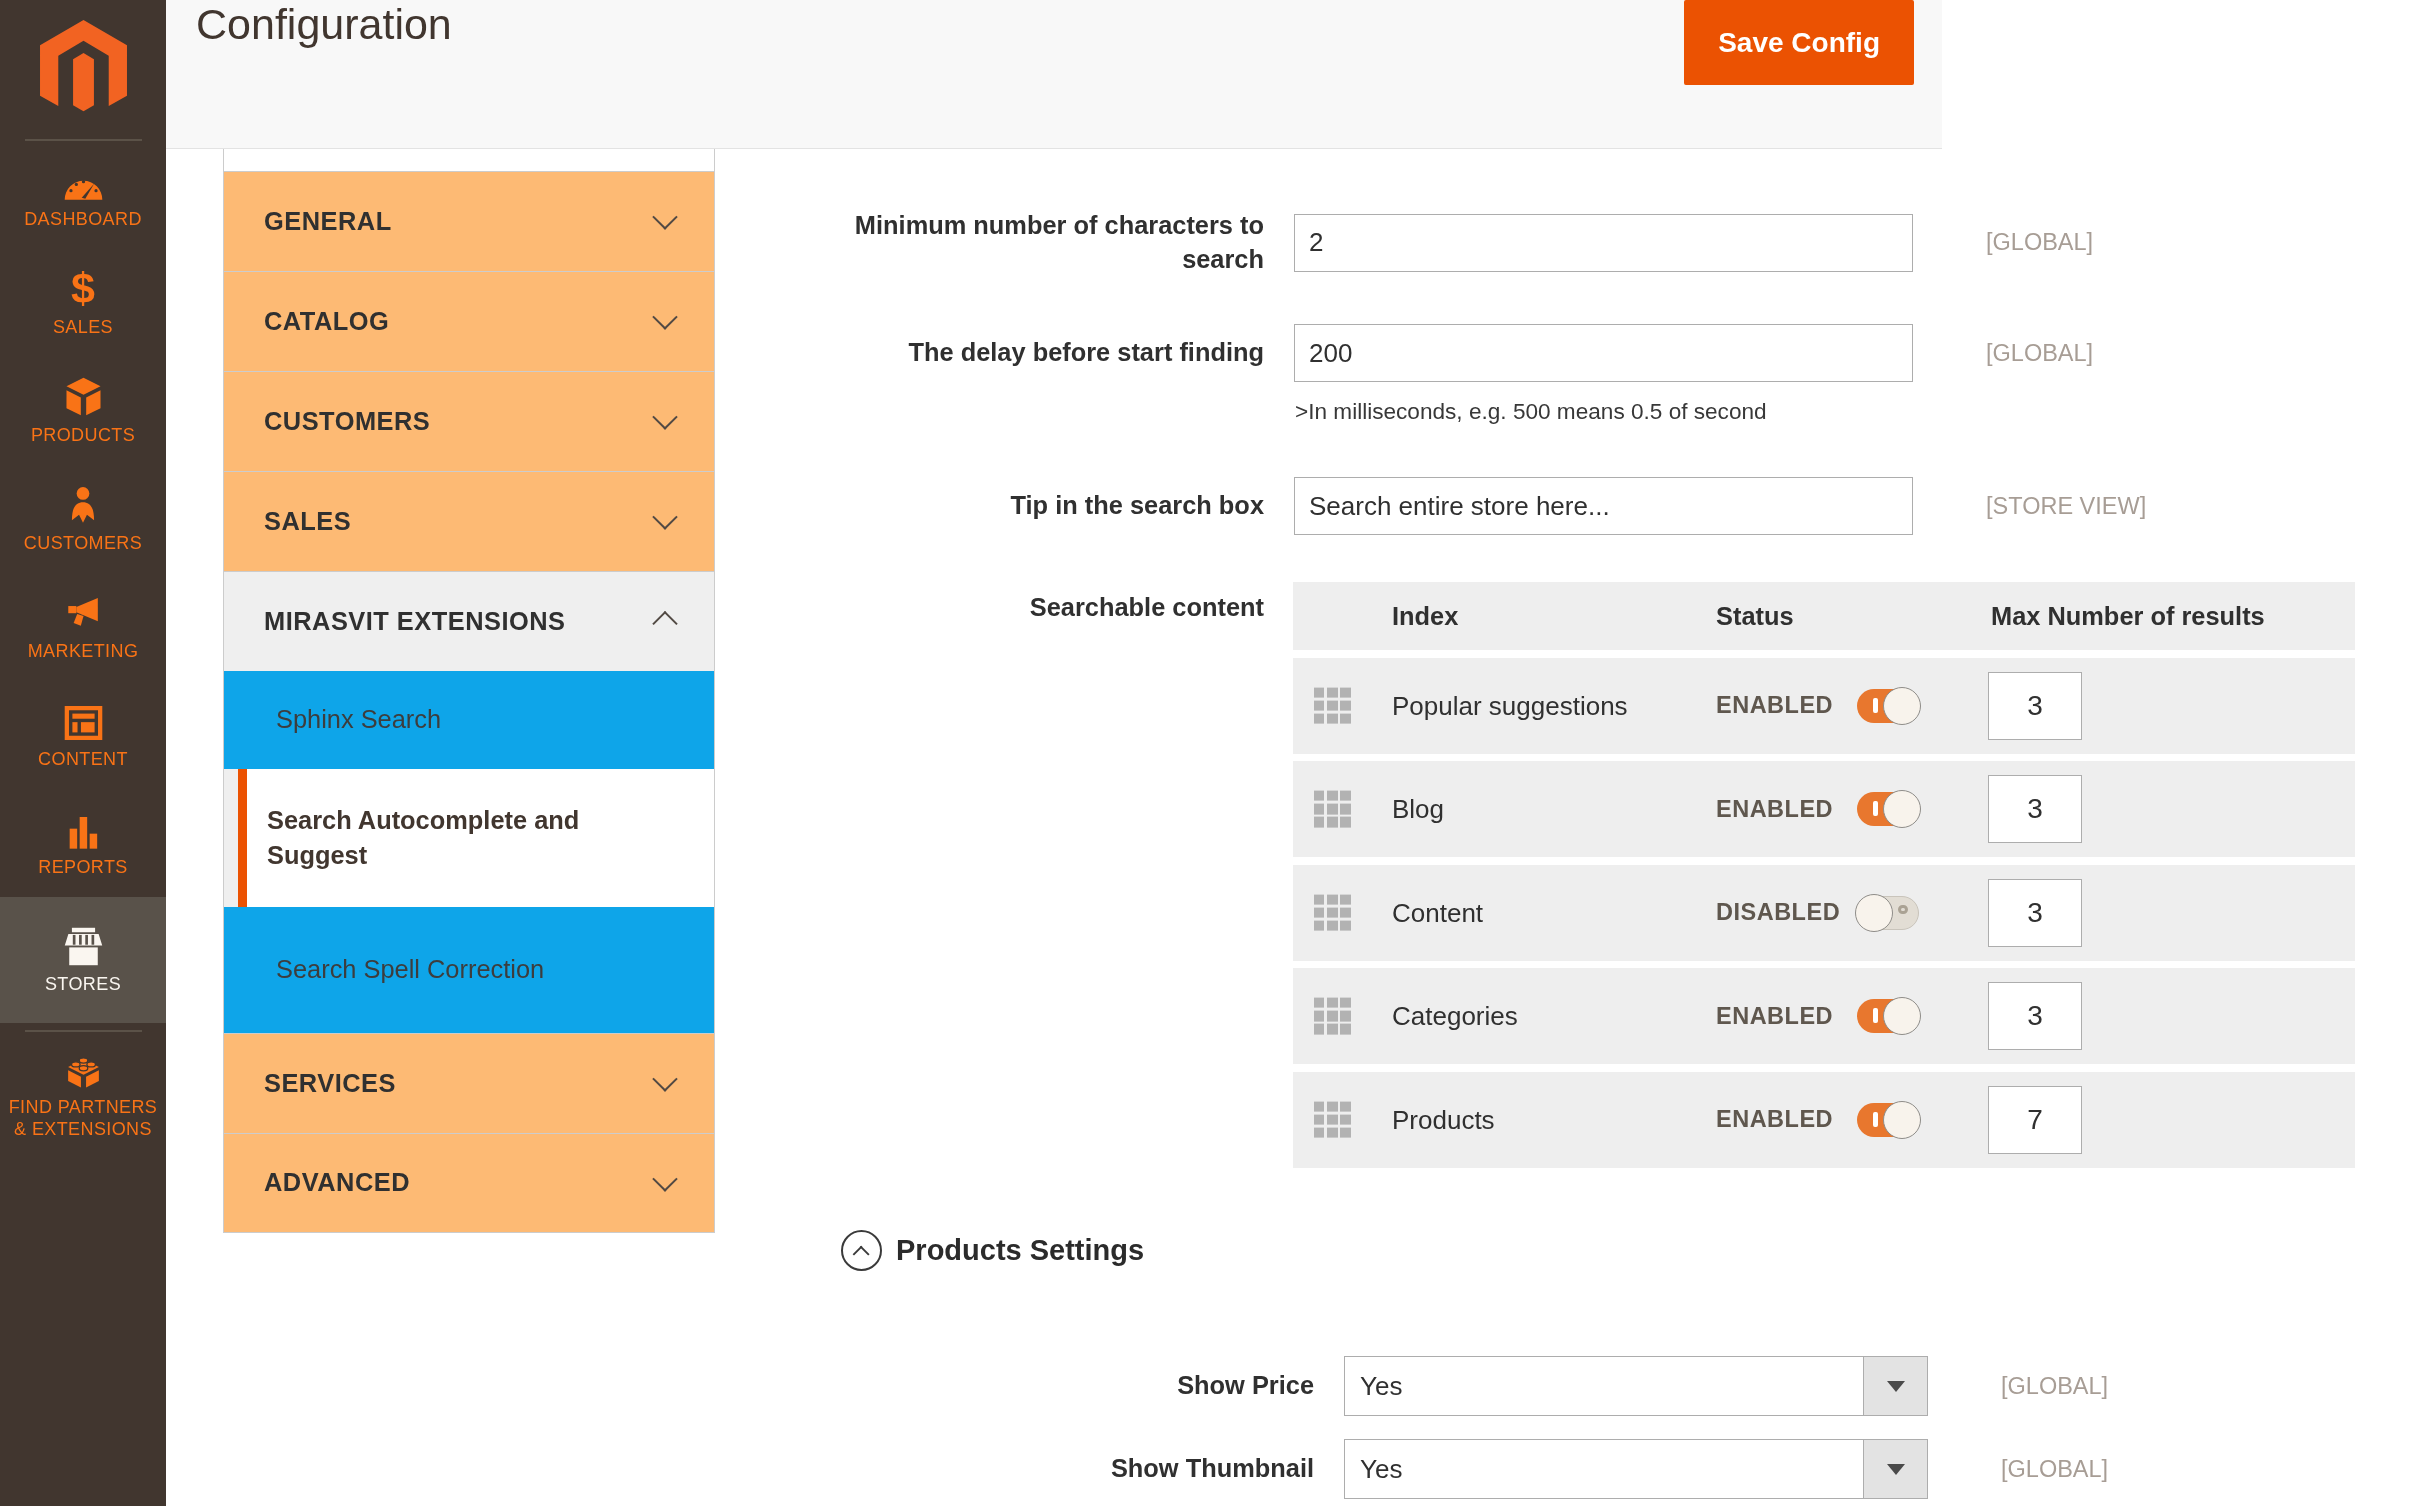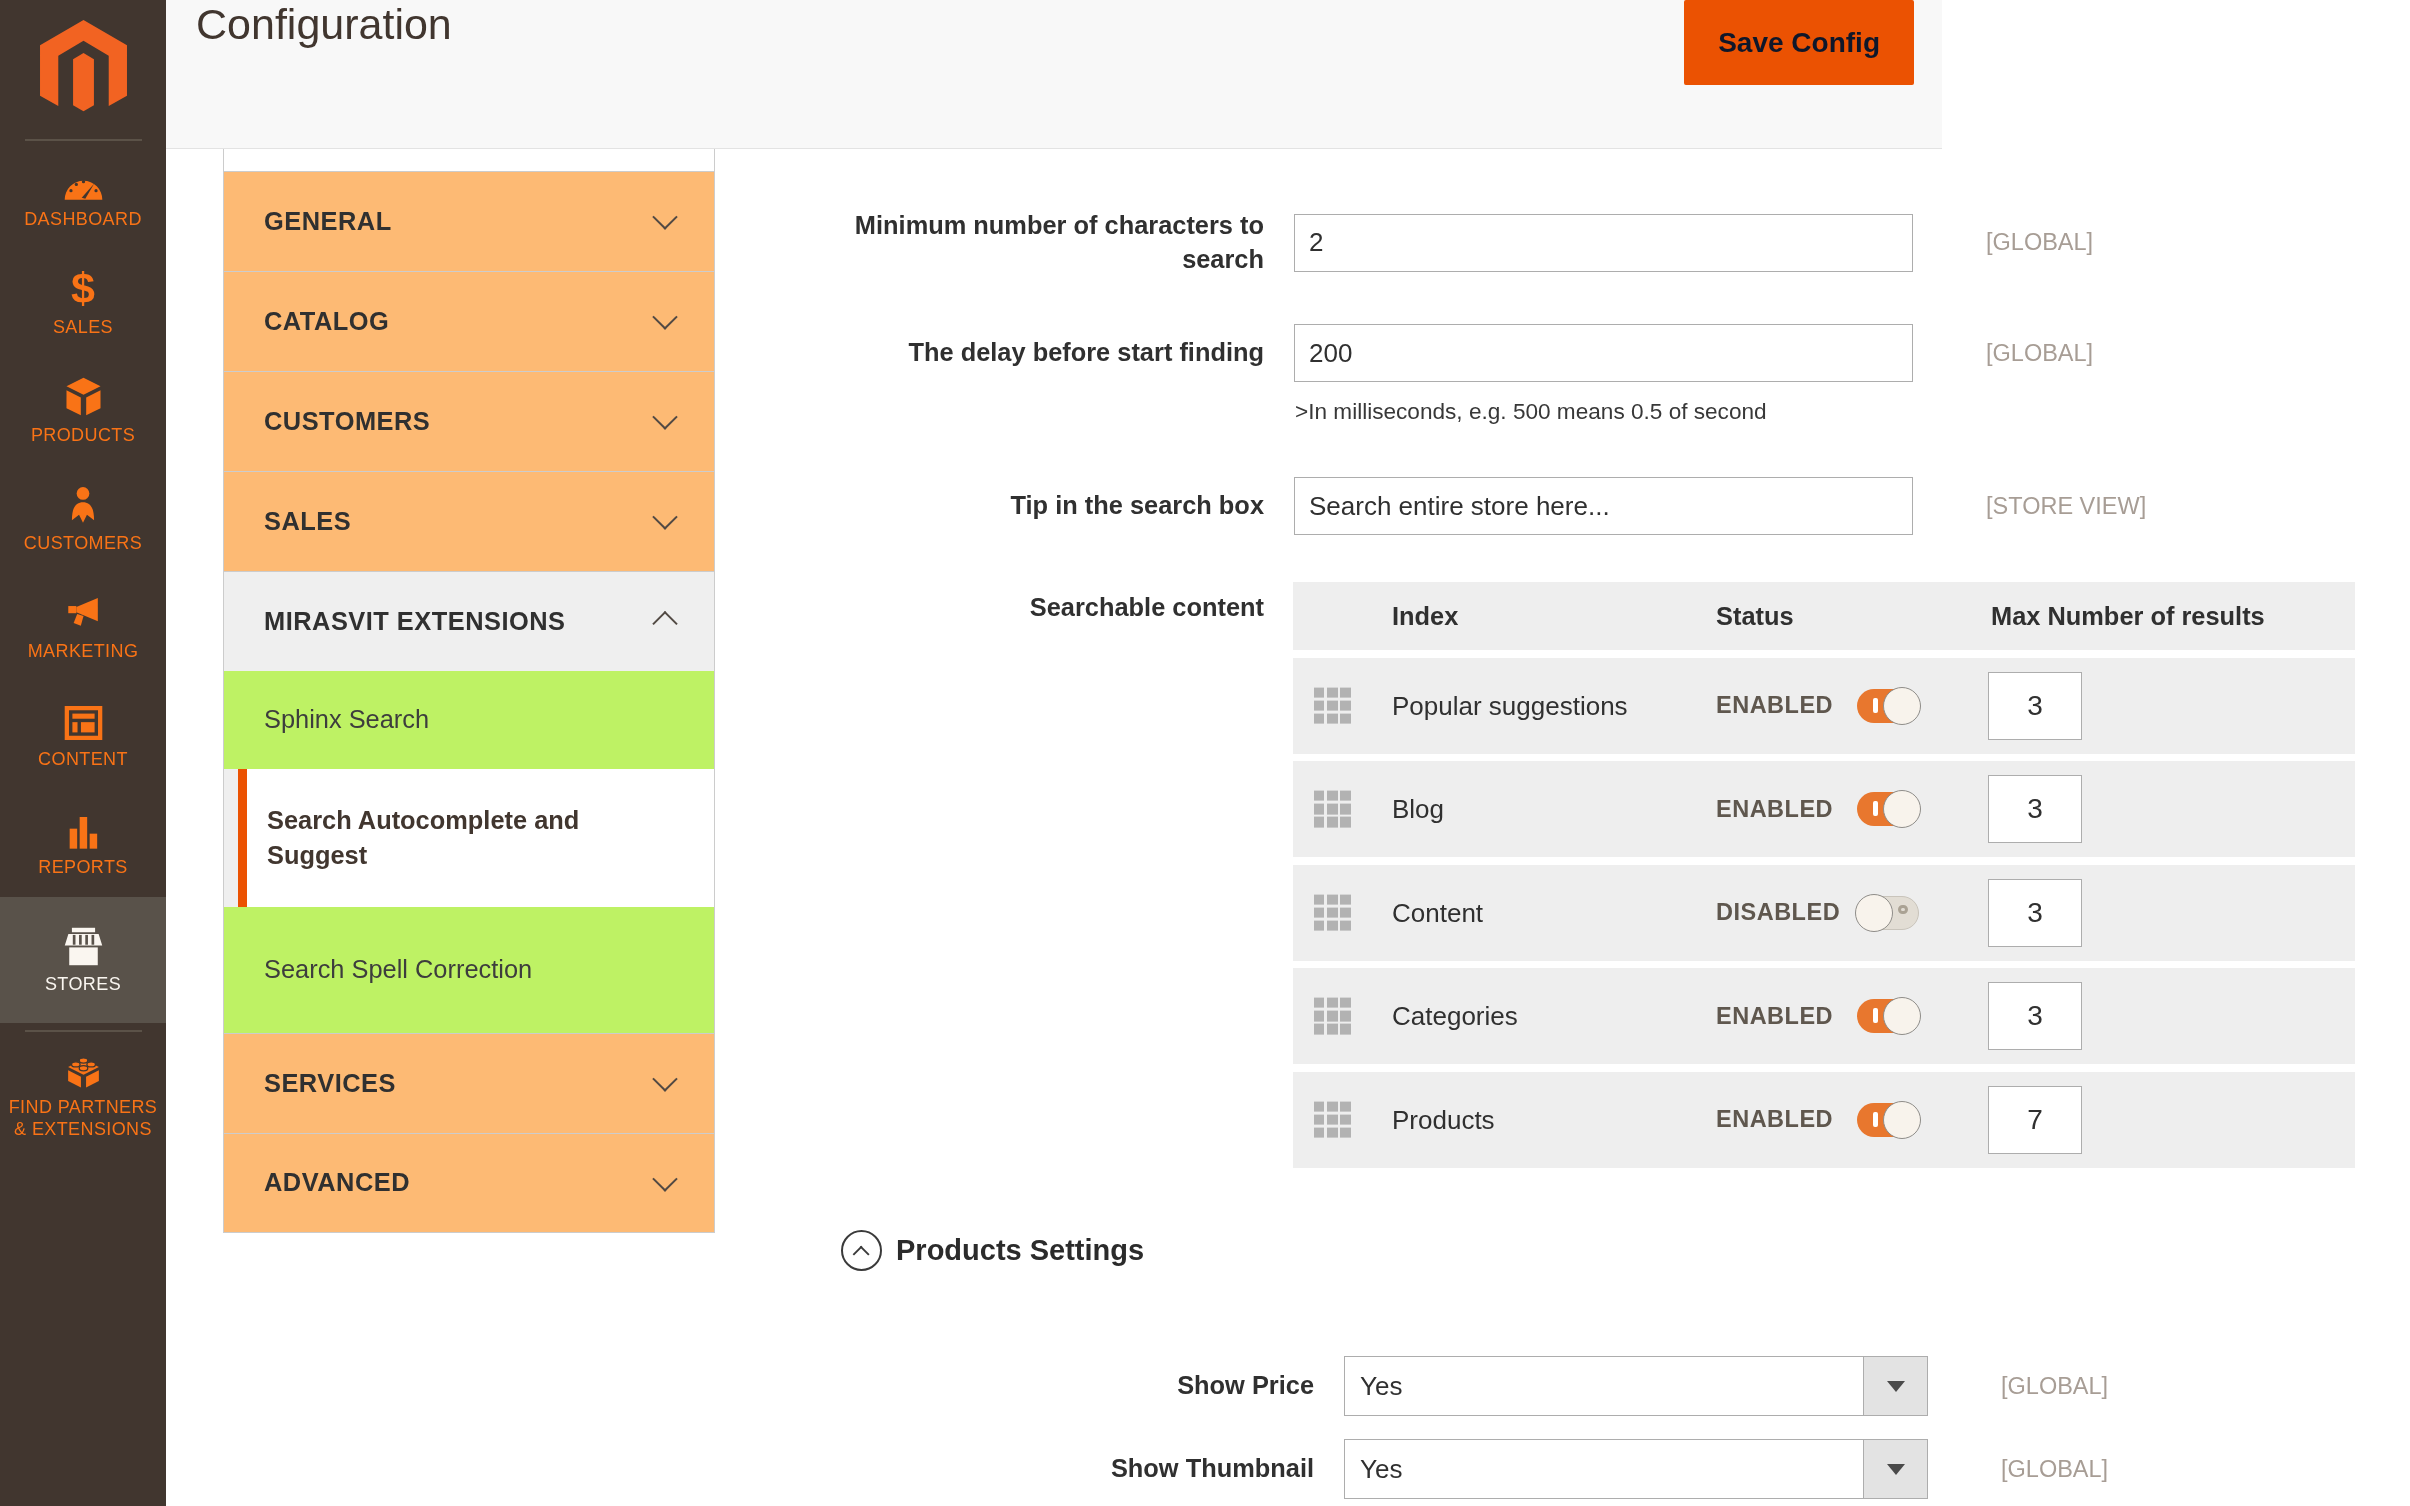--- a/index.html
+++ b/index.html
@@ -20,38 +20,38 @@
   .side-label { font-size:18px; letter-spacing:0.4px; text-align:center; line-height:1.2;
     max-width:151px; }
   .dollar { font-size:43px; font-weight:700; line-height:1; }
 
   
   .page-header { position:absolute; left:166px; top:0; width:1776px; height:149px;
     background:#f8f8f8; border-bottom:0.9px solid #e3e3e3; display:flex; align-items:flex-start;
     padding:0 28px 0 30px; }
   .page-title { font-size:43px; font-weight:400; color:#41362f; }
   .save-btn { margin-left:auto; height:85px; padding:0 34px; background:#eb5202;
-    color:#0f172a; font-size:28px; font-weight:700; border:none; border-radius:1.9px;
+    color:#ffffff; font-size:28px; font-weight:700; border:none; border-radius:1.9px;
     cursor:pointer; font-family:"Liberation Sans", sans-serif; }
 
   
   .config-nav { position:absolute; left:223px; top:149px; width:492px;
     border-left:0.9px solid #ccc; border-right:0.9px solid #ccc; padding-top:21.7px;
     background:#fff; }
   .acc { height:100px; border-top:0.9px solid #ccc; display:flex; align-items:center;
     justify-content:space-between; padding:0 40px; cursor:pointer; background:#fdba74; }
   .acc-label { font-size:25.4px; font-weight:700; letter-spacing:0.5px; color:#303030; }
   .chev { width:18px; height:18px; border-right:2.8px solid #514943;
     border-bottom:2.8px solid #514943; display:inline-block; }
   .chev.down { transform:rotate(45deg) translate(-2.8px,-2.8px); }
   .chev.up   { transform:rotate(-135deg) translate(-1.9px,-1.9px); }
   .mira { background:#efefef; }
   .mira .acc { background:#efefef; }
-  .sub { display:flex; align-items:center; padding-left:40px; font-size:25.4px;
-    color:#3d3d3d; background:#bef264; cursor:pointer; }
+  .sub { display:flex; align-items:center; padding-left:52px; font-size:25.4px;
+    color:#3d3d3d; background:#0ea5e9; cursor:pointer; }
   .sub.s1 { height:98px; }
   .sub.s3 { height:126px; }
   .sub.active { background:#fff; border-left:9.4px solid #eb5202; margin-left:14px;
     height:138px; padding-left:20px; font-weight:600; color:#41362f; }
   .sub.active .sub-text { width:358px; line-height:1.35; }
   .acc.last { border-bottom:0.9px solid #ccc; }
 
   
   .frow { position:absolute; left:819px; display:flex; align-items:center; }
   .flabel { width:445px; text-align:right; font-size:25.4px; font-weight:600;

